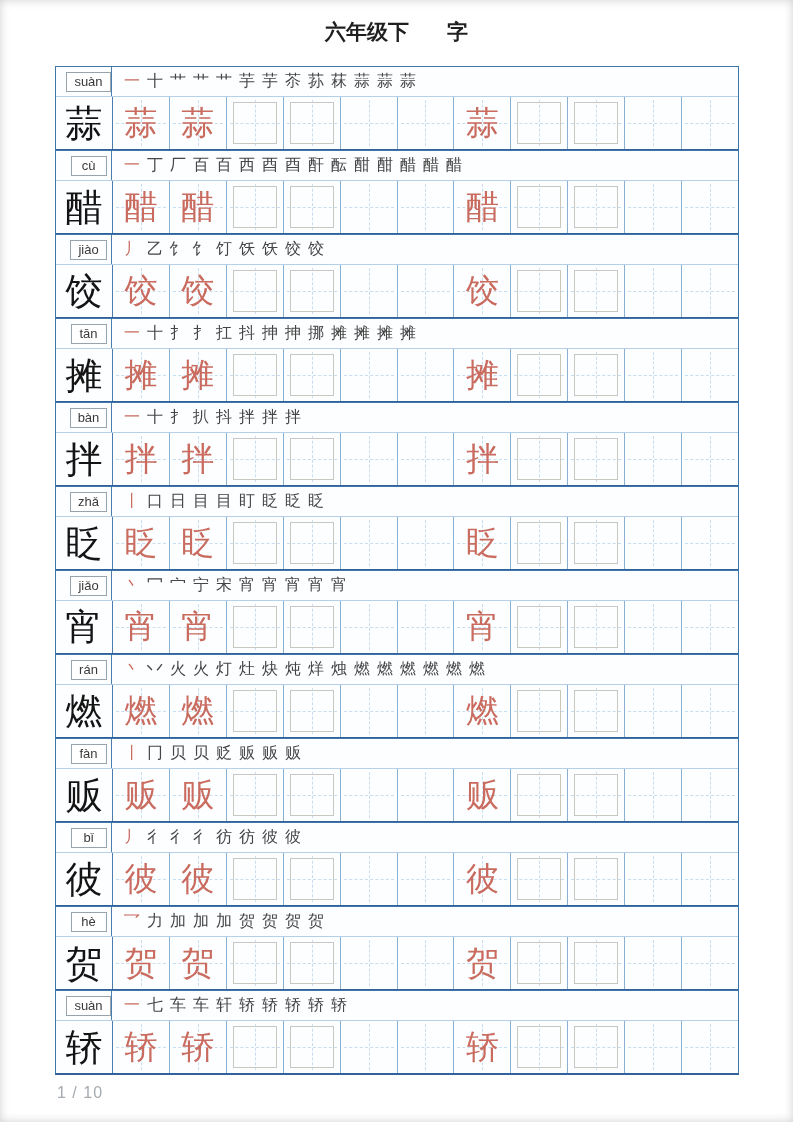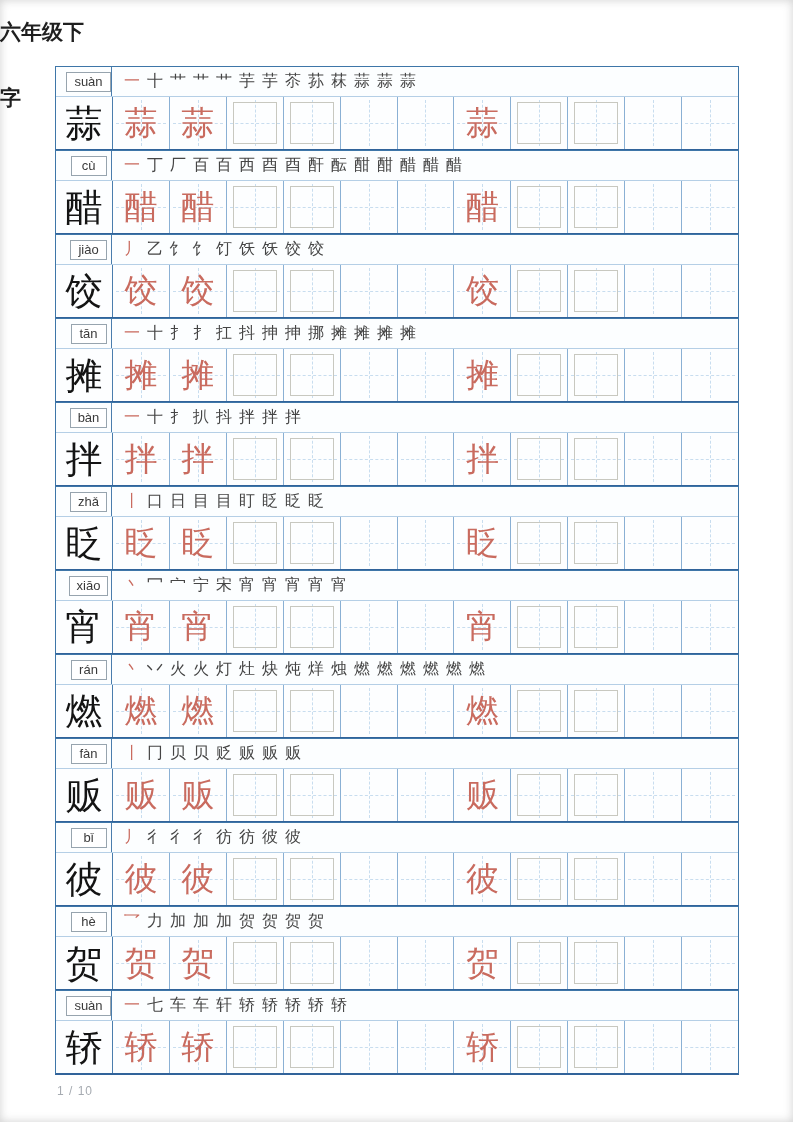--- a/index.html
+++ b/index.html
@@ -9,21 +9,20 @@
   }
   .edge-shade{
     position:absolute;inset:0;pointer-events:none;
     box-shadow:inset 0 0 10px rgba(120,120,120,.35);
   }
   .title{
     position:absolute;top:18px;left:0;width:100%;
     display:flex;justify-content:center;gap:38px;
     font-size:21px;font-weight:bold;color:#1f1f1f;
     font-family:"Liberation Sans",sans-serif;
-    flex-direction:column;
   }
   .worksheet{
     position:absolute;left:55px;top:66px;width:684px;
   }
   .group{
     box-sizing:border-box;height:85px;margin-top:-1px;
     display:flex;flex-direction:column;
     border:1px solid #3e76a8;border-bottom:2px solid #31639a;
     background:#fdfeff;
   }
@@ -67,21 +66,21 @@
     content:'';position:absolute;top:50%;left:3px;right:3px;
     border-top:1px dashed #c8ddef;
   }
   .cell .glyph{position:relative;z-index:2;line-height:1;}
   .inner-box{
     position:absolute;left:6px;right:6px;top:5px;bottom:5px;
     border:1px solid #c8c8c0;background:transparent;z-index:1;
   }
   .page-number{
     position:absolute;left:57px;top:1084px;
-    font-size:12px;color:#a6abb1;letter-spacing:1px;
+    font-size:16px;color:#a6abb1;letter-spacing:1px;
   }
 </style>
 </head>
 <body>
 
 <div class="edge-shade"></div>
 
 <div class="title">
   <span>六年级下</span>
   <span>字</span>
@@ -385,21 +384,21 @@
         <div class="cell guides">
           <div class="inner-box"></div>
         </div>
         <div class="cell guides"></div>
         <div class="cell guides"></div>
       </div>
     </div>
     <div class="group">
       <div class="strip">
         <div class="strip-col0">
-          <span class="pinyin-box">xiāo</span>
+          <span class="pinyin-box">jiǎo</span>
         </div>
         <div class="strokes">
           <span>丶</span>
           <span>冖</span>
           <span>宀</span>
           <span>宁</span>
           <span>宋</span>
           <span>宵</span>
           <span>宵</span>
           <span>宵</span>

